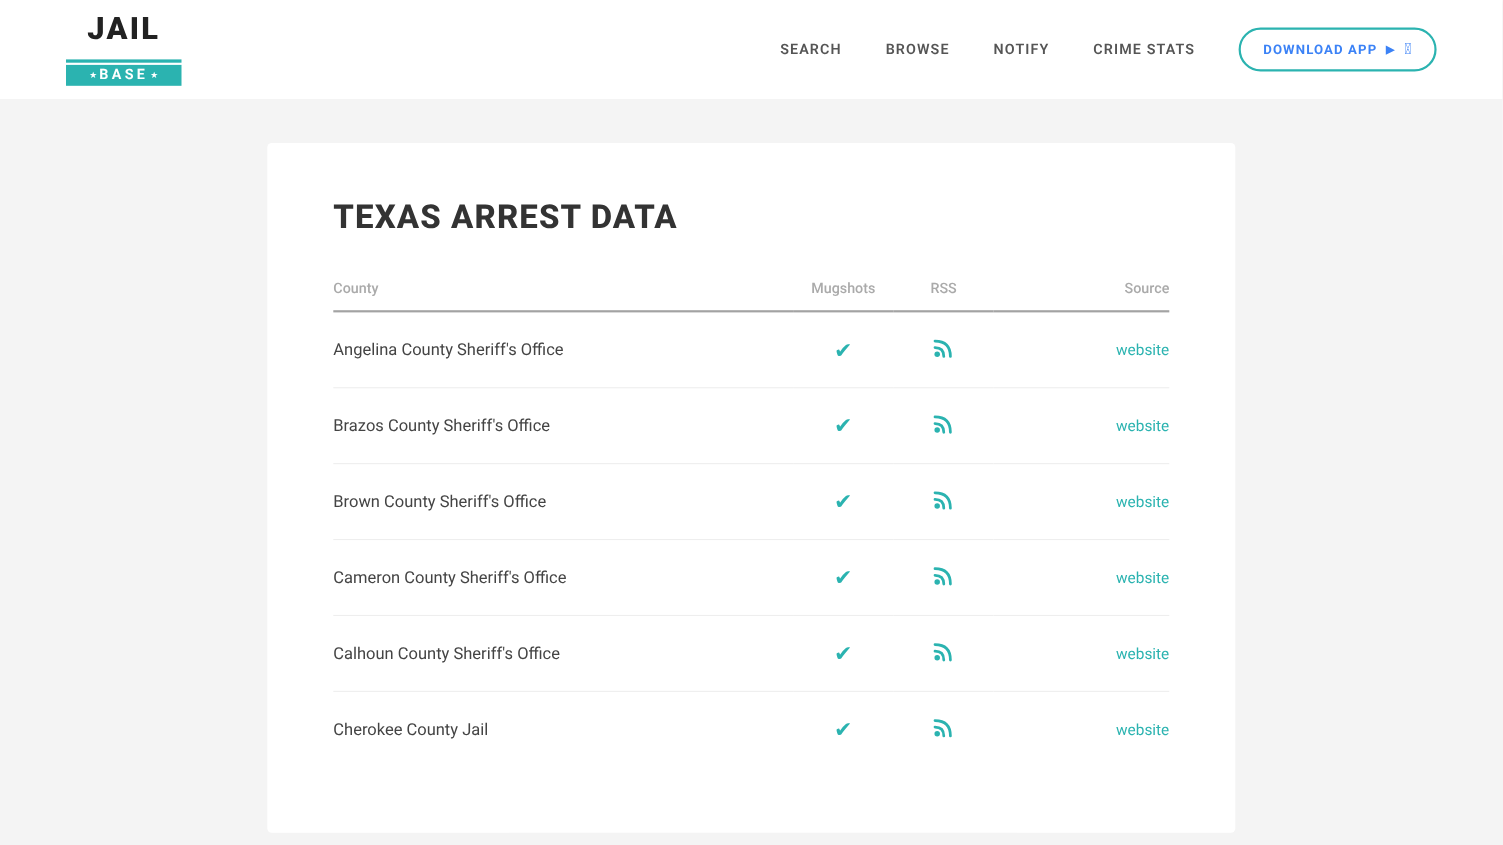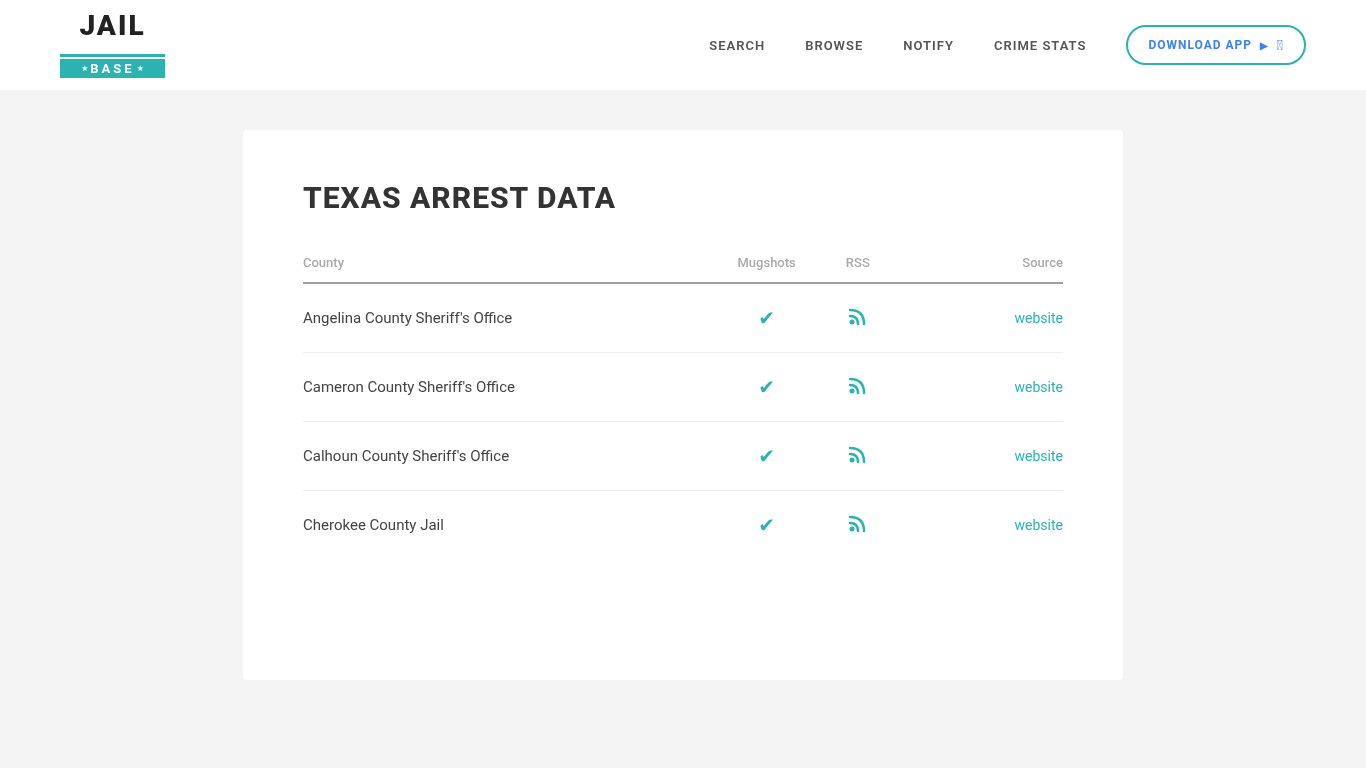--- a/index.html
+++ b/index.html
@@ -246,20 +246,40 @@
               <td class="col-county">Angelina County Sheriff's Office</td>
               <td class="col-mugshots"><span class="check-icon">✔</span></td>
               <td class="col-rss"><svg width="20" height="20" viewBox="0 0 20 20" fill="none" xmlns="http://www.w3.org/2000/svg">
         <circle cx="4" cy="16" r="2.5" fill="#2bb3b0"></circle>
         <path d="M2 10 Q10 10 10 18" stroke="#2bb3b0" stroke-width="2.5" fill="none" stroke-linecap="round"></path>
         <path d="M2 4 Q16 4 16 18" stroke="#2bb3b0" stroke-width="2.5" fill="none" stroke-linecap="round"></path>
       </svg></td>
               <td class="col-source"><a href="#" class="website-link">website</a></td>
             </tr>
             <tr>
+              <td class="col-county">Brazos County Sheriff's Office</td>
+              <td class="col-mugshots"><span class="check-icon">✔</span></td>
+              <td class="col-rss"><svg width="20" height="20" viewBox="0 0 20 20" fill="none" xmlns="http://www.w3.org/2000/svg">
+        <circle cx="4" cy="16" r="2.5" fill="#2bb3b0"></circle>
+        <path d="M2 10 Q10 10 10 18" stroke="#2bb3b0" stroke-width="2.5" fill="none" stroke-linecap="round"></path>
+        <path d="M2 4 Q16 4 16 18" stroke="#2bb3b0" stroke-width="2.5" fill="none" stroke-linecap="round"></path>
+      </svg></td>
+              <td class="col-source"><a href="#" class="website-link">website</a></td>
+            </tr>
+            <tr>
+              <td class="col-county">Brown County Sheriff's Office</td>
+              <td class="col-mugshots"><span class="check-icon">✔</span></td>
+              <td class="col-rss"><svg width="20" height="20" viewBox="0 0 20 20" fill="none" xmlns="http://www.w3.org/2000/svg">
+        <circle cx="4" cy="16" r="2.5" fill="#2bb3b0"></circle>
+        <path d="M2 10 Q10 10 10 18" stroke="#2bb3b0" stroke-width="2.5" fill="none" stroke-linecap="round"></path>
+        <path d="M2 4 Q16 4 16 18" stroke="#2bb3b0" stroke-width="2.5" fill="none" stroke-linecap="round"></path>
+      </svg></td>
+              <td class="col-source"><a href="#" class="website-link">website</a></td>
+            </tr>
+            <tr>
               <td class="col-county">Cameron County Sheriff's Office</td>
               <td class="col-mugshots"><span class="check-icon">✔</span></td>
               <td class="col-rss"><svg width="20" height="20" viewBox="0 0 20 20" fill="none" xmlns="http://www.w3.org/2000/svg">
         <circle cx="4" cy="16" r="2.5" fill="#2bb3b0"></circle>
         <path d="M2 10 Q10 10 10 18" stroke="#2bb3b0" stroke-width="2.5" fill="none" stroke-linecap="round"></path>
         <path d="M2 4 Q16 4 16 18" stroke="#2bb3b0" stroke-width="2.5" fill="none" stroke-linecap="round"></path>
       </svg></td>
               <td class="col-source"><a href="#" class="website-link">website</a></td>
             </tr>
             <tr>

